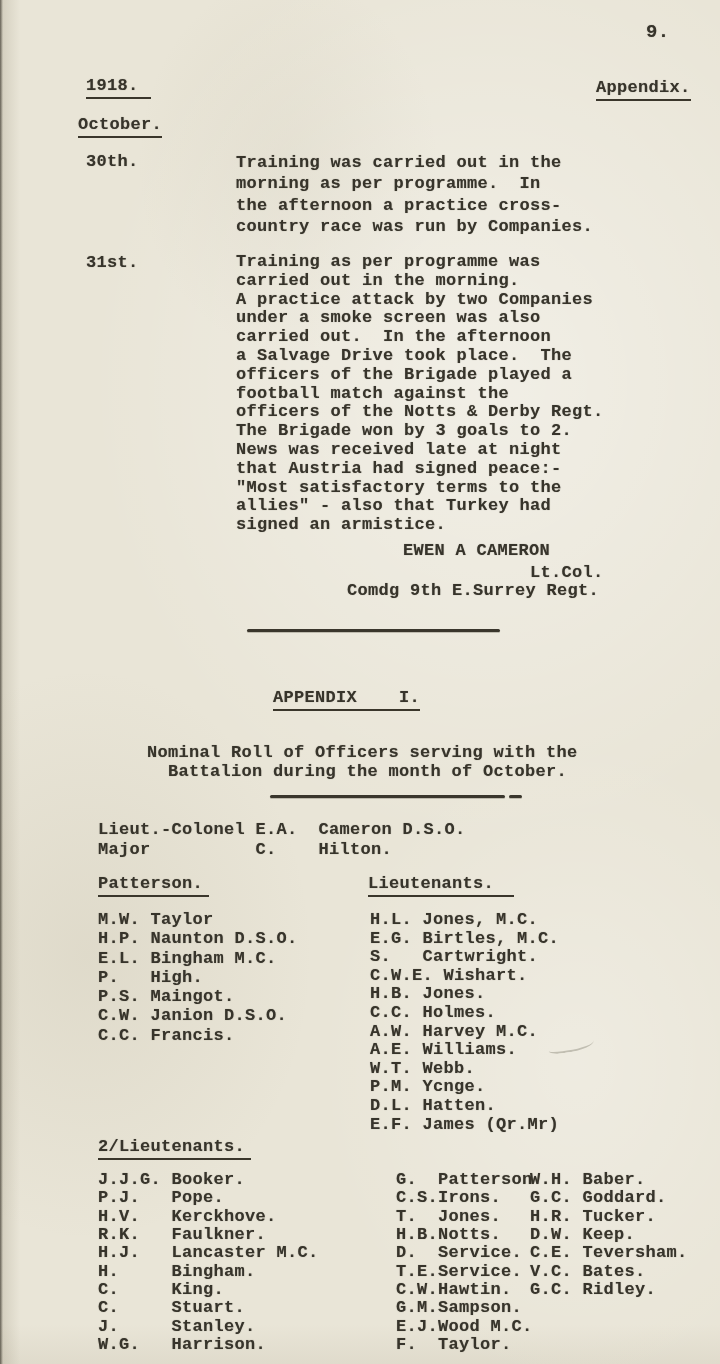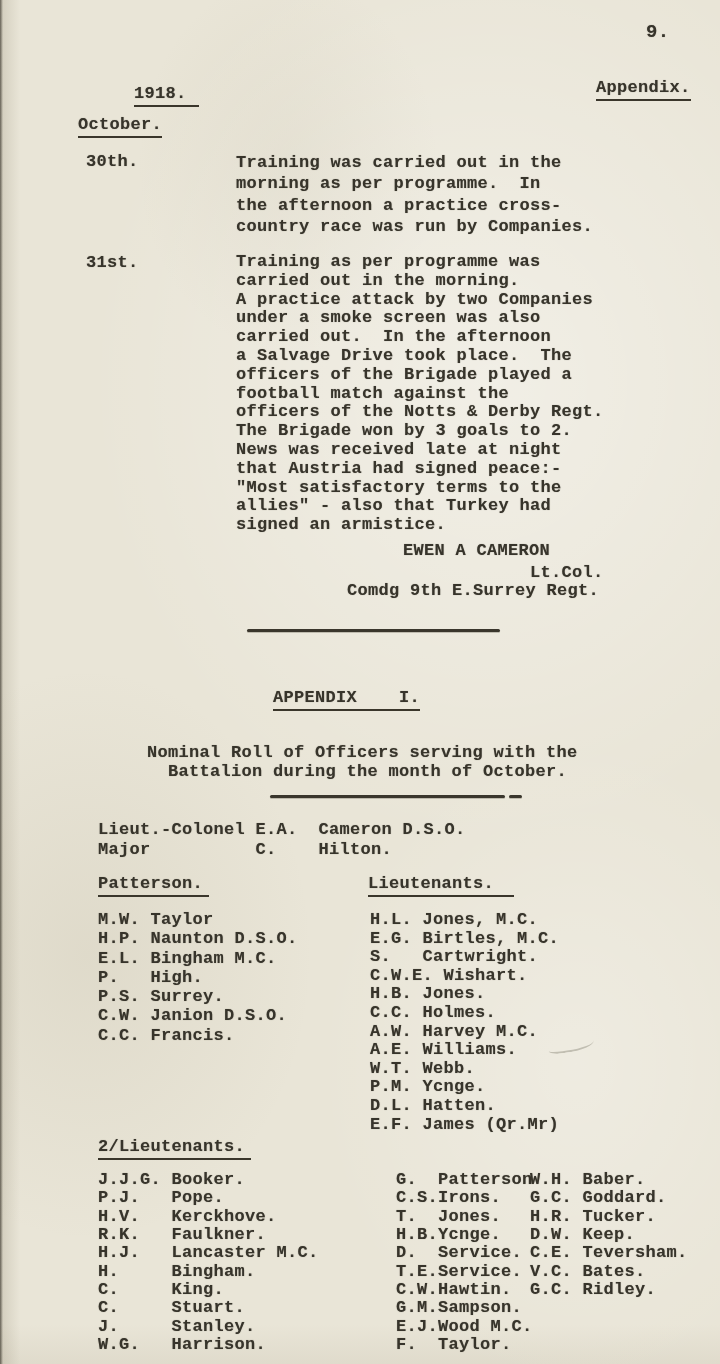--- a/index.html
+++ b/index.html
@@ -28,21 +28,21 @@
     color:#37342b;
     letter-spacing:0.3px;
     text-shadow:0 0 1px rgba(55,50,40,0.45);
   }
   .u{border-bottom:2px solid #3a362b;padding-bottom:1px;}
   .ext12{padding-right:12px;}
   .ext20{padding-right:20px;}
   .ext6{padding-right:6px;}
   .rule{position:absolute;background:#3a362c;height:3px;border-radius:2px;box-shadow:0 1px 0 rgba(60,55,40,0.25);}
   .page-num{left:646px;top:22px;font-size:19px;}
-  .year{left:86px;top:84px;margin-left:48px;}
+  .year{left:86px;top:76px;}
   .appendix-label{left:596px;top:78px;}
   .month{left:78px;top:115px;}
   .e30-date{left:86px;top:152px;}
   .e30-text{left:236px;top:152px;line-height:21.3px;}
   .e31-date{left:86px;top:253px;}
   .e31-text{left:236px;top:253px;line-height:18.8px;}
   .sig-name{left:403px;top:541px;}
   .sig-rank{left:530px;top:563px;}
   .sig-unit{left:347px;top:581px;}
   .rule1{left:247px;top:629px;width:253px;}
@@ -112,23 +112,23 @@
   Battalion during the month of October.</div>
 
   <div class="rule rule2"></div>
   <div class="rule rule2-dash"></div>
 
   <div class="t field-officers"><div class="li">Lieut.-Colonel E.A.  Cameron D.S.O.</div><div class="li">Major          C.    Hilton.</div></div>
 
   <div class="t cap-head u ext6">Patterson.</div>
   <div class="t lt-head u ext20">Lieutenants.</div>
 
-  <div class="t cap-list"><div class="li">M.W. Taylor</div><div class="li">H.P. Naunton D.S.O.</div><div class="li">E.L. Bingham M.C.</div><div class="li">P.   High.</div><div class="li">P.S. Surrey.</div><div class="li">C.W. Janion D.S.O.</div><div class="li">C.C. Francis.</div></div>
+  <div class="t cap-list"><div class="li">M.W. Taylor</div><div class="li">H.P. Naunton D.S.O.</div><div class="li">E.L. Bingham M.C.</div><div class="li">P.   High.</div><div class="li">P.S. Maingot.</div><div class="li">C.W. Janion D.S.O.</div><div class="li">C.C. Francis.</div></div>
   <div class="t lt-list"><div class="li">H.L. Jones, M.C.</div><div class="li">E.G. Birtles, M.C.</div><div class="li">S.   Cartwright.</div><div class="li">C.W.E. Wishart.</div><div class="li">H.B. Jones.</div><div class="li">C.C. Holmes.</div><div class="li">A.W. Harvey M.C.</div><div class="li">A.E. Williams.</div><div class="li">W.T. Webb.</div><div class="li">P.M. Ycnge.</div><div class="li">D.L. Hatten.</div><div class="li">E.F. James (Qr.Mr)</div></div>
 
   <div class="t lt2-head u ext6">2/Lieutenants.</div>
   <div class="t lt2-col1"><div class="li">J.J.G. Booker.</div><div class="li">P.J.   Pope.</div><div class="li">H.V.   Kerckhove.</div><div class="li">R.K.   Faulkner.</div><div class="li">H.J.   Lancaster M.C.</div><div class="li">H.     Bingham.</div><div class="li">C.     King.</div><div class="li">C.     Stuart.</div><div class="li">J.     Stanley.</div><div class="li">W.G.   Harrison.</div></div>
-  <div class="t lt2-col2"><div class="li">G.  Patterson</div><div class="li">C.S.Irons.</div><div class="li">T.  Jones.</div><div class="li">H.B.Ycnge.</div><div class="li">D.  Service.</div><div class="li">T.E.Service.</div><div class="li">C.W.Hawtin.</div><div class="li">G.M.Sampson.</div><div class="li">E.J.Wood M.C.</div><div class="li">F.  Taylor.</div></div>
+  <div class="t lt2-col2"><div class="li">G.  Patterson</div><div class="li">C.S.Irons.</div><div class="li">T.  Jones.</div><div class="li">H.B.Notts.</div><div class="li">D.  Service.</div><div class="li">T.E.Service.</div><div class="li">C.W.Hawtin.</div><div class="li">G.M.Sampson.</div><div class="li">E.J.Wood M.C.</div><div class="li">F.  Taylor.</div></div>
   <div class="t lt2-col3"><div class="li">W.H. Baber.</div><div class="li">G.C. Goddard.</div><div class="li">H.R. Tucker.</div><div class="li">D.W. Keep.</div><div class="li">C.E. Teversham.</div><div class="li">V.C. Bates.</div><div class="li">G.C. Ridley.</div></div>
 
   <div class="smudge"></div>
 
 </div>
 
 </body></html>

